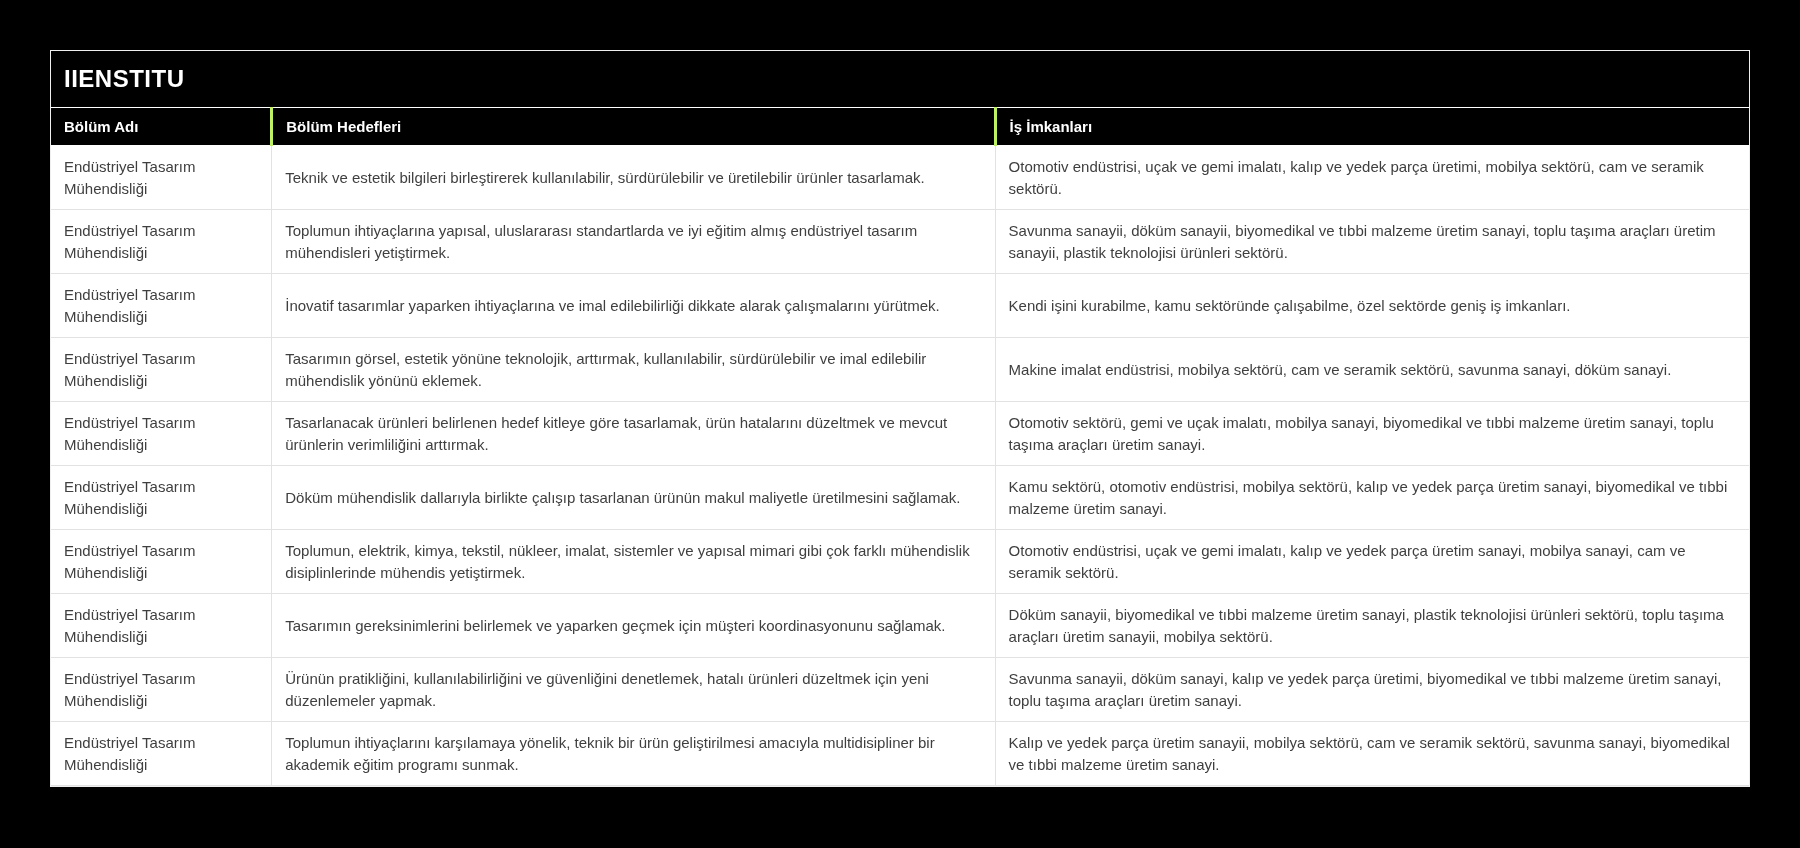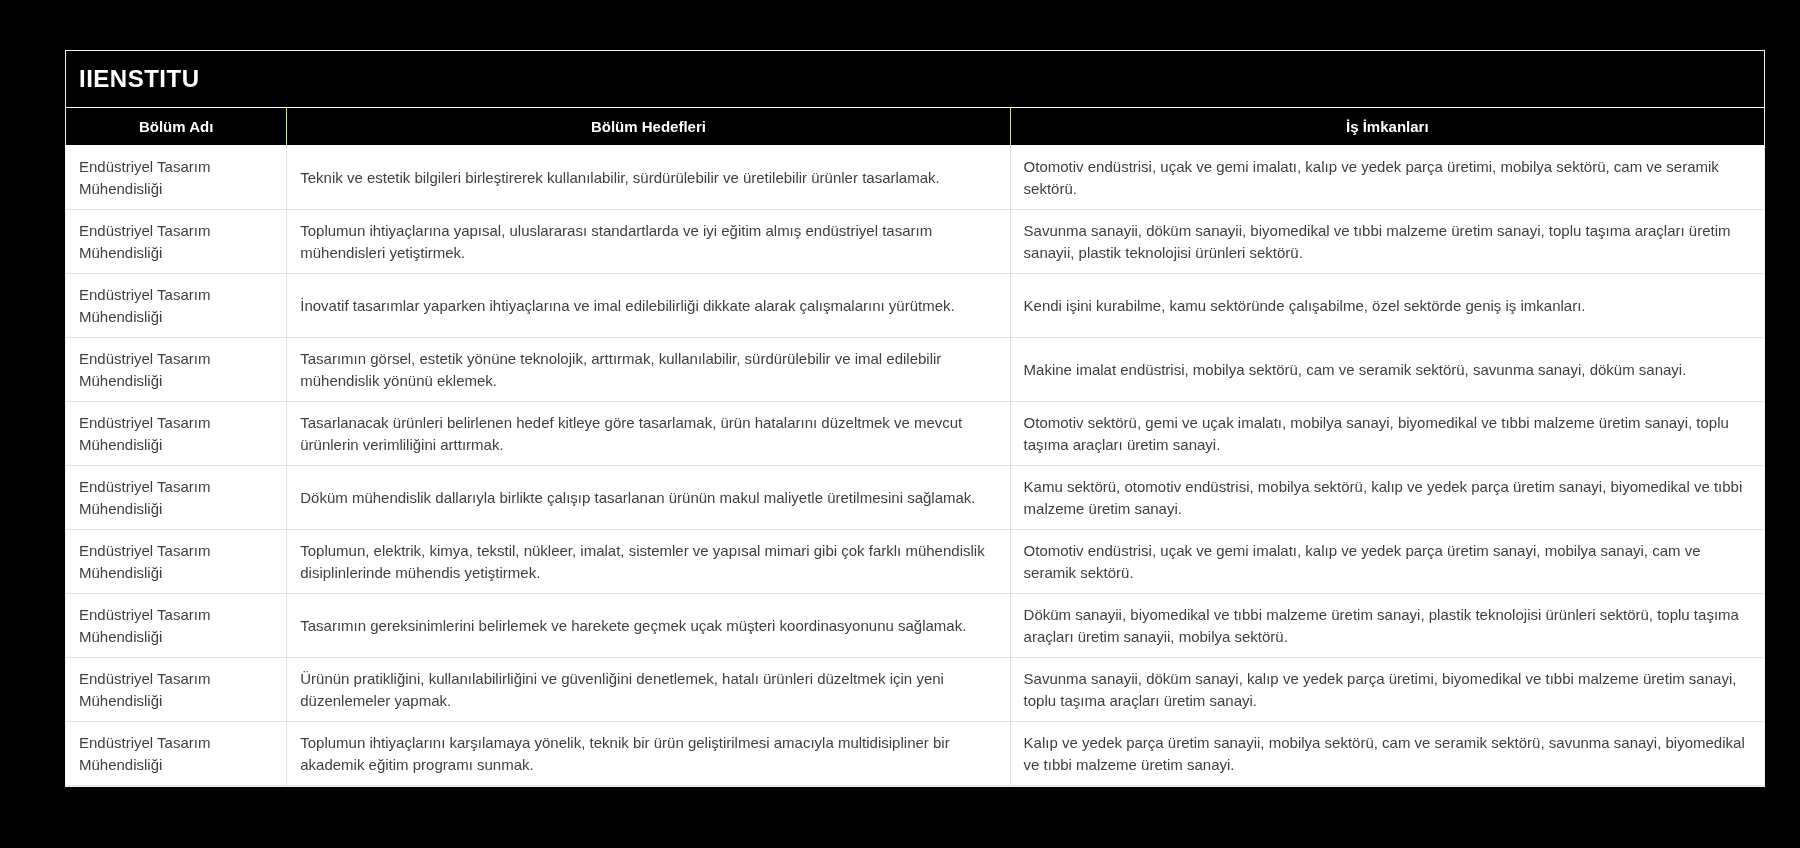--- a/index.html
+++ b/index.html
@@ -13,21 +13,20 @@
     position: relative;
     width: 1800px; height: 848px;
     background: #000000;
   }
   .card {
     position: absolute;
     left: 50px; top: 50px;
     width: 1700px;
     background: #000000;
     border: 1px solid #efefef;
-    margin-left: 15px;
   }
   .card-header {
     height: 56px;
     background: #000000;
     display: flex;
     align-items: center;
     padding: 0 13px;
   }
   .card-header h1 {
     color: #ffffff;
@@ -38,26 +37,26 @@
   table.dept-table {
     width: 100%;
     border-collapse: collapse;
     table-layout: fixed;
   }
   table.dept-table thead th {
     background: #000000;
     color: #ffffff;
     font-size: 15px;
     font-weight: bold;
-    text-align: center;
+    text-align: left;
     padding: 10px 13px;
     border-top: 1px solid #ffffff;
     border-bottom: 1px solid #ffffff;
   }
-  table.dept-table thead th + th { border-left: 1px solid #bef264; }
+  table.dept-table thead th + th { border-left: 3px solid #bef264; }
   col.c-name { width: 13%; }
   col.c-goal { width: 42.6%; }
   col.c-jobs { width: 44.4%; }
   table.dept-table tbody td {
     background: #ffffff;
     color: #3f3f3f;
     font-size: 15px;
     line-height: 1.42;
     vertical-align: middle;
     padding: 10px 13px;
@@ -121,21 +120,21 @@
           <td>Döküm mühendislik dallarıyla birlikte çalışıp tasarlanan ürünün makul maliyetle üretilmesini sağlamak.</td>
           <td>Kamu sektörü, otomotiv endüstrisi, mobilya sektörü, kalıp ve yedek parça üretim sanayi, biyomedikal ve tıbbi malzeme üretim sanayi.</td>
         </tr>
         <tr>
           <td>Endüstriyel Tasarım Mühendisliği</td>
           <td>Toplumun, elektrik, kimya, tekstil, nükleer, imalat, sistemler ve yapısal mimari gibi çok farklı mühendislik disiplinlerinde mühendis yetiştirmek.</td>
           <td>Otomotiv endüstrisi, uçak ve gemi imalatı, kalıp ve yedek parça üretim sanayi, mobilya sanayi, cam ve seramik sektörü.</td>
         </tr>
         <tr>
           <td>Endüstriyel Tasarım Mühendisliği</td>
-          <td>Tasarımın gereksinimlerini belirlemek ve harekete geçmek uçak müşteri koordinasyonunu sağlamak.</td>
+          <td>Tasarımın gereksinimlerini belirlemek ve yaparken geçmek için müşteri koordinasyonunu sağlamak.</td>
           <td>Döküm sanayii, biyomedikal ve tıbbi malzeme üretim sanayi, plastik teknolojisi ürünleri sektörü, toplu taşıma araçları üretim sanayii, mobilya sektörü.</td>
         </tr>
         <tr>
           <td>Endüstriyel Tasarım Mühendisliği</td>
           <td>Ürünün pratikliğini, kullanılabilirliğini ve güvenliğini denetlemek, hatalı ürünleri düzeltmek için yeni düzenlemeler yapmak.</td>
           <td>Savunma sanayii, döküm sanayi, kalıp ve yedek parça üretimi, biyomedikal ve tıbbi malzeme üretim sanayi, toplu taşıma araçları üretim sanayi.</td>
         </tr>
         <tr>
           <td>Endüstriyel Tasarım Mühendisliği</td>
           <td>Toplumun ihtiyaçlarını karşılamaya yönelik, teknik bir ürün geliştirilmesi amacıyla multidisipliner bir akademik eğitim programı sunmak.</td>

